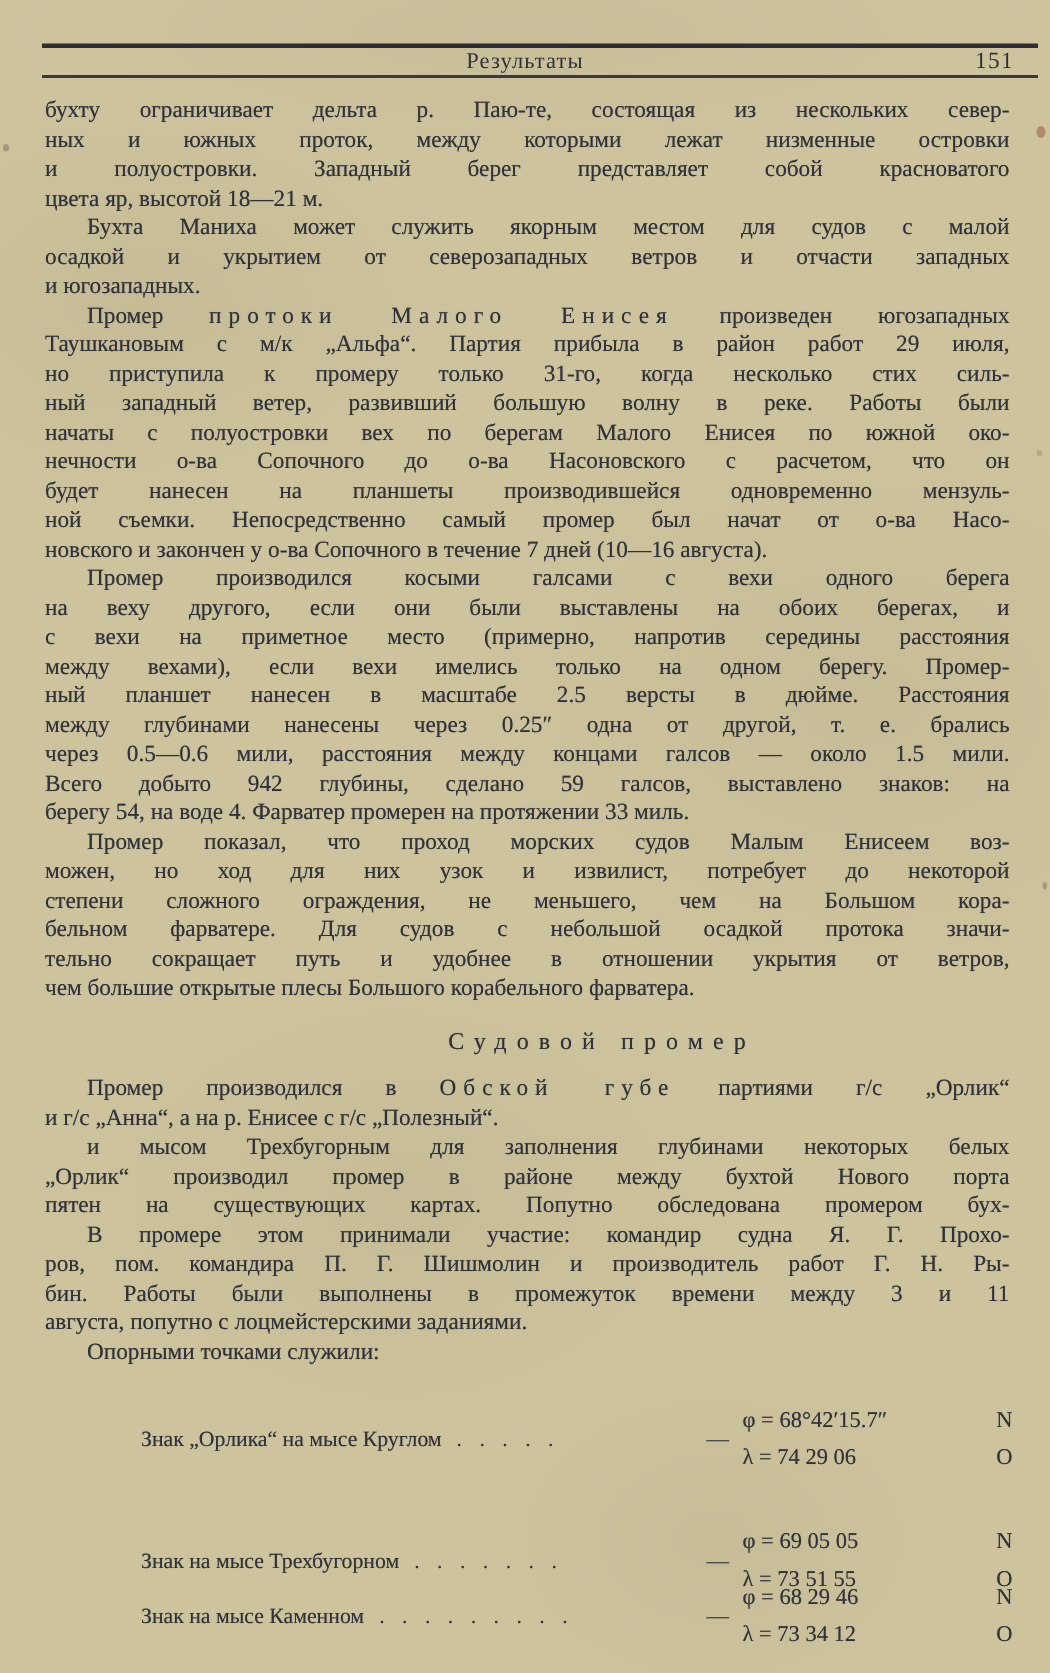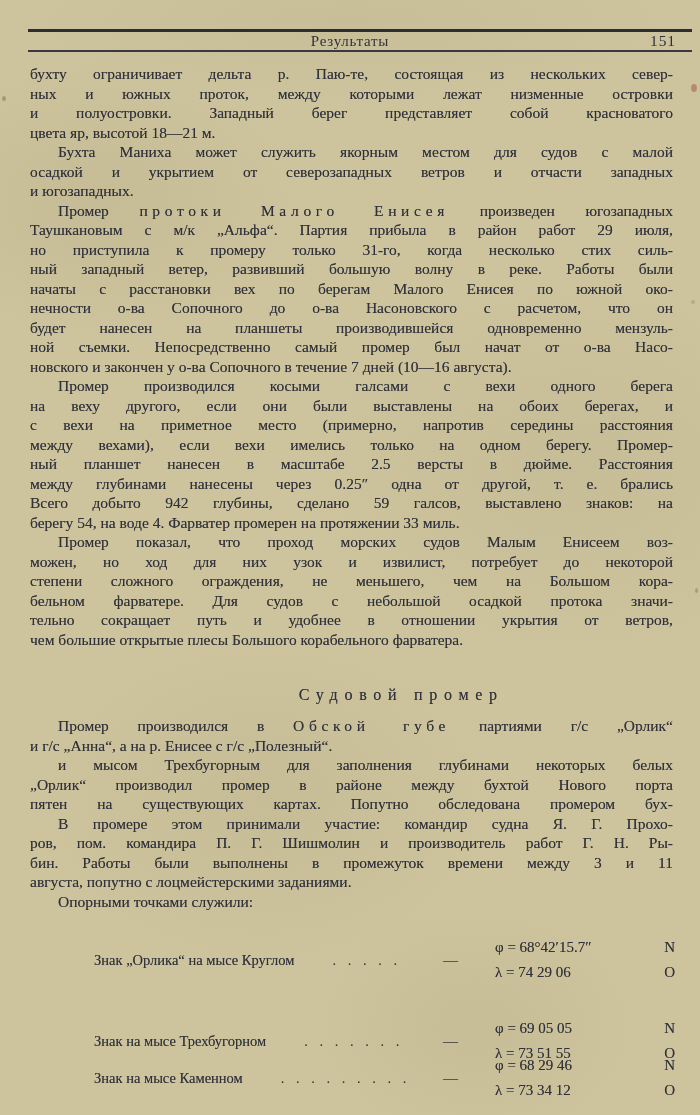--- a/index.html
+++ b/index.html
@@ -31,21 +31,21 @@
   .tline{text-align:justify;text-align-last:justify;white-space:normal;
     text-shadow:0 0 .5px rgba(43,44,53,.55);}
   .tline.last{text-align-last:left;}
   .sperr{letter-spacing:.3em;}
   
   .section-heading{position:absolute;top:686px;left:0;width:100%;text-align:center;
     font-size:16px;letter-spacing:.42em;padding-left:.42em;box-sizing:border-box;
     text-shadow:0 0 .5px rgba(43,44,53,.55);margin-left:48px;}
   
   .coords{position:absolute;left:30px;top:932px;width:645px;height:170px;}
-  .coord-row{position:absolute;left:0;right:0;height:52px;display:flex;align-items:center;padding-left:64px;box-sizing:border-box;gap:28px;}
+  .coord-row{position:absolute;left:0;right:0;height:52px;display:flex;align-items:center;padding-left:64px;box-sizing:border-box;}
   .coord-row.r1{top:2px;}
   .coord-row.r2{top:59px;margin-top:24px;}
   .coord-row.r3{top:120px;}
   .coord-label{font-size:14.5px;white-space:nowrap;text-shadow:0 0 .5px rgba(43,44,53,.5);}
   .coord-leader{flex:1;overflow:hidden;white-space:nowrap;font-size:14.5px;letter-spacing:4px;padding:0 8px 0 10px;}
   .coord-dash{font-size:15px;padding-right:9px;}
   .coord-values{width:180px;flex:none;}
   .coord-line{display:flex;justify-content:space-between;line-height:25px;font-size:15px;white-space:pre;
     text-shadow:0 0 .5px rgba(43,44,53,.5);}
   .hem{padding-left:6px;}
@@ -76,33 +76,34 @@
       <div class="para indent">
         <div class="tline">Бухта Маниха может служить якорным местом для судов с малой</div>
         <div class="tline">осадкой и укрытием от северозападных ветров и отчасти западных</div>
         <div class="tline last">и югозападных.</div>
       </div>
       <div class="para indent">
         <div class="tline"><span>Промер </span><span class="sperr">протоки Малого Енисея</span><span> произведен югозападных</span></div>
         <div class="tline">Таушкановым с м/к „Альфа“. Партия прибыла в район работ 29 июля,</div>
         <div class="tline">но приступила к промеру только 31-го, когда несколько стих силь-</div>
         <div class="tline">ный западный ветер, развивший большую волну в реке. Работы были</div>
-        <div class="tline">начаты с расстановки вех по берегам Малого Енисея по южной око-</div>
+        <div class="tline">начаты с полуостровки вех по берегам Малого Енисея по южной око-</div>
         <div class="tline">нечности о-ва Сопочного до о-ва Насоновского с расчетом, что он</div>
         <div class="tline">будет нанесен на планшеты производившейся одновременно мензуль-</div>
         <div class="tline">ной съемки. Непосредственно самый промер был начат от о-ва Насо-</div>
         <div class="tline last">новского и закончен у о-ва Сопочного в течение 7 дней (10—16 августа).</div>
       </div>
       <div class="para indent">
         <div class="tline">Промер производился косыми галсами с вехи одного берега</div>
         <div class="tline">на веху другого, если они были выставлены на обоих берегах, и</div>
         <div class="tline">с вехи на приметное место (примерно, напротив середины расстояния</div>
         <div class="tline">между вехами), если вехи имелись только на одном берегу. Промер-</div>
         <div class="tline">ный планшет нанесен в масштабе 2.5 версты в дюйме. Расстояния</div>
         <div class="tline">между глубинами нанесены через 0.25″ одна от другой, т. е. брались</div>
+        <div class="tline">через 0.5—0.6 мили, расстояния между концами галсов — около 1.5 мили.</div>
         <div class="tline">Всего добыто 942 глубины, сделано 59 галсов, выставлено знаков: на</div>
         <div class="tline last">берегу 54, на воде 4. Фарватер промерен на протяжении 33 миль.</div>
       </div>
       <div class="para indent">
         <div class="tline">Промер показал, что проход морских судов Малым Енисеем воз-</div>
         <div class="tline">можен, но ход для них узок и извилист, потребует до некоторой</div>
         <div class="tline">степени сложного ограждения, не меньшего, чем на Большом кора-</div>
         <div class="tline">бельном фарватере. Для судов с небольшой осадкой протока значи-</div>
         <div class="tline">тельно сокращает путь и удобнее в отношении укрытия от ветров,</div>
         <div class="tline last">чем большие открытые плесы Большого корабельного фарватера.</div>

